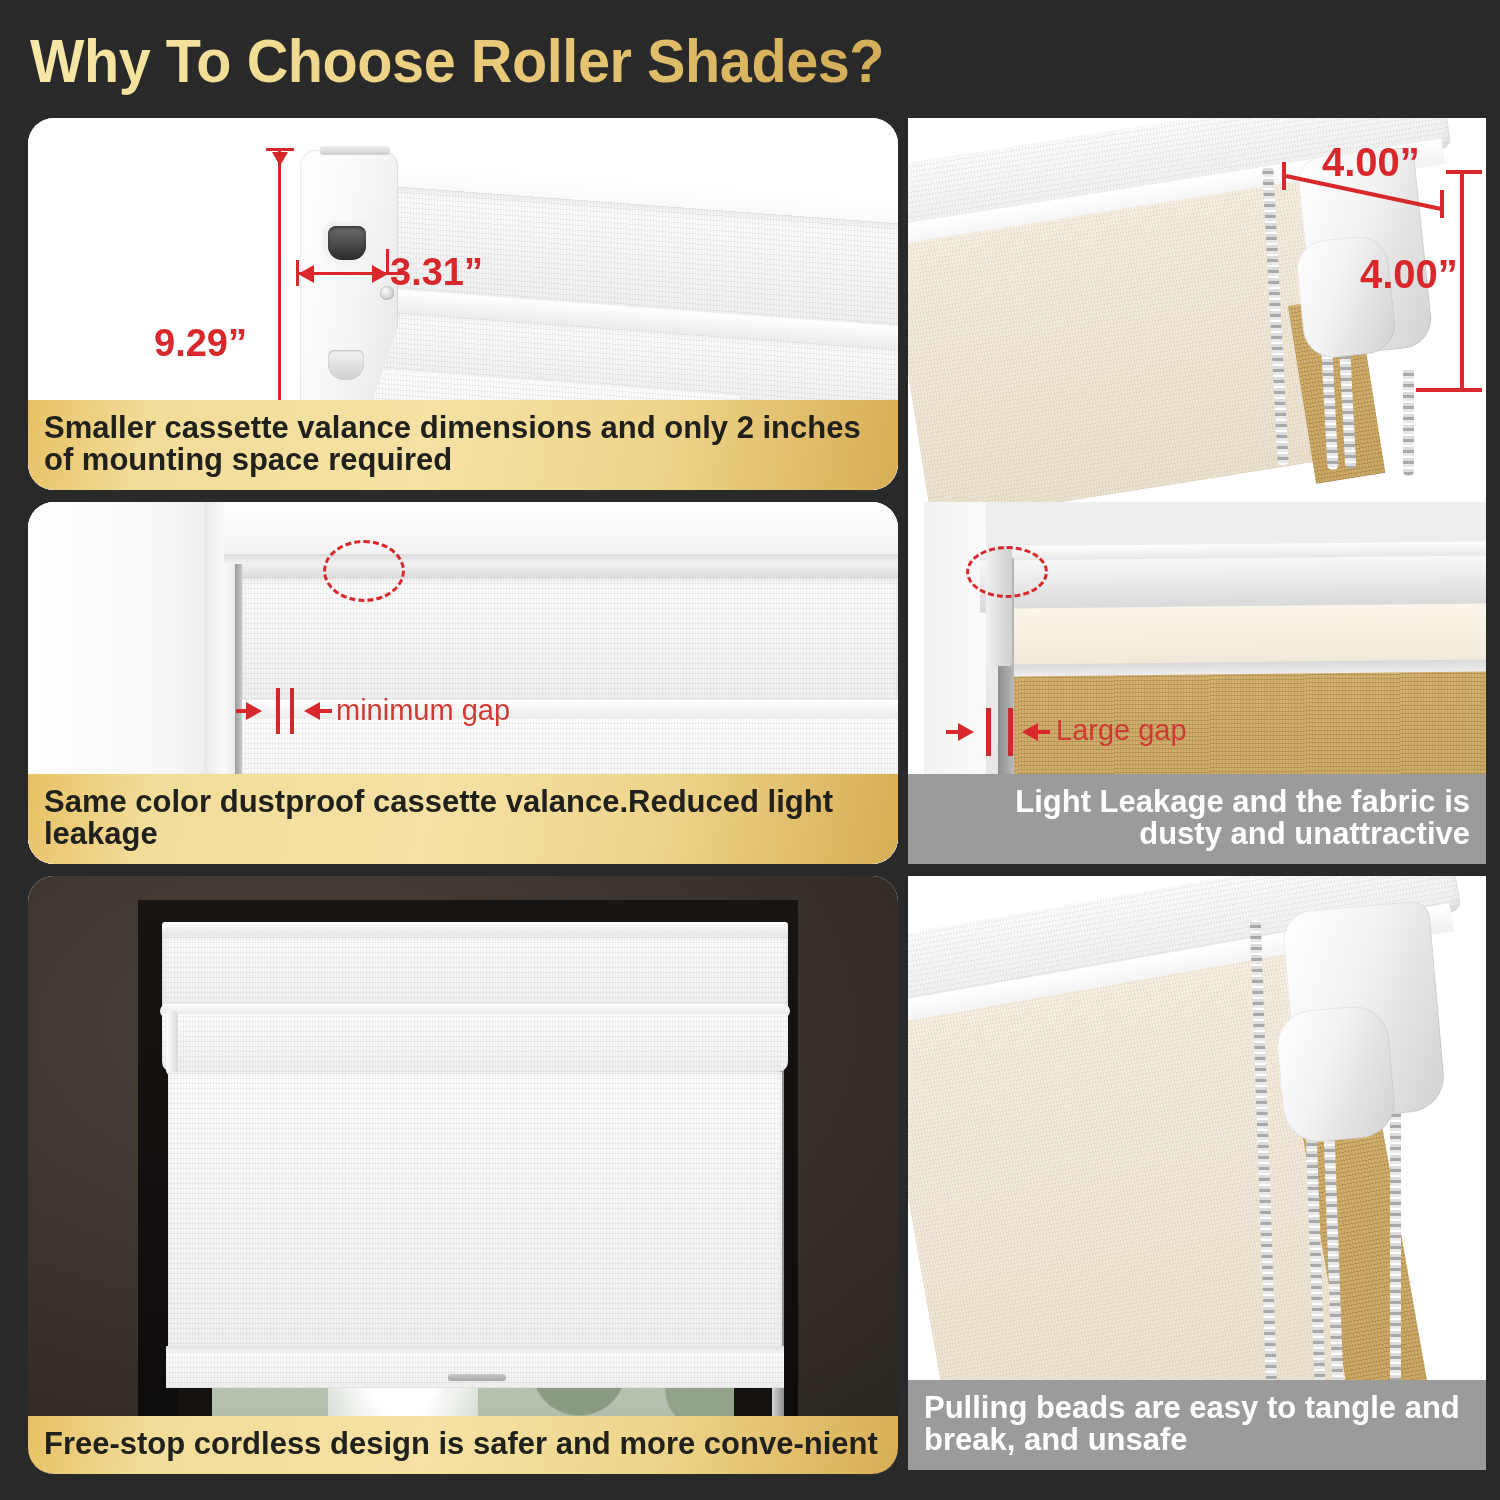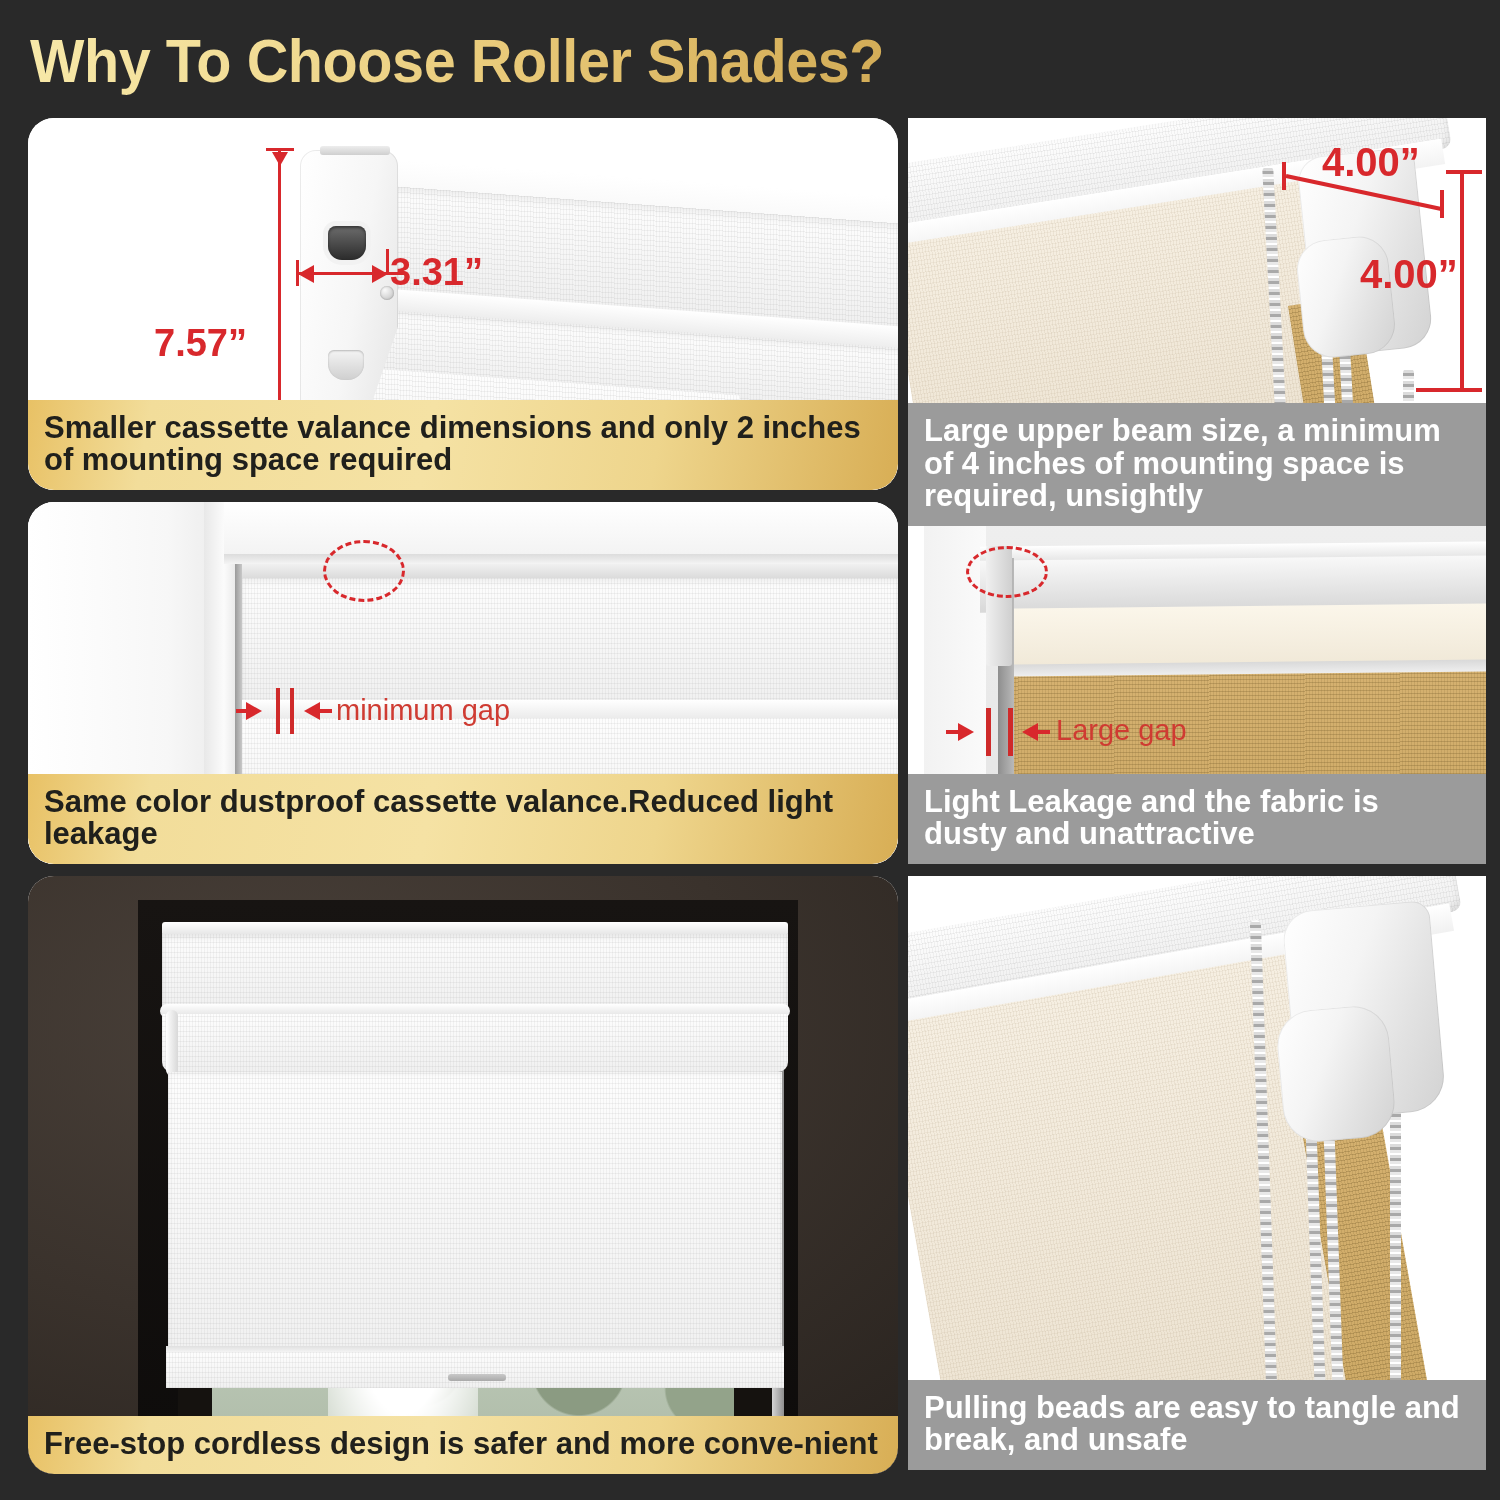--- a/index.html
+++ b/index.html
@@ -162,21 +162,21 @@
                   box-shadow:inset 0 1px 2px rgba(0,0,0,.25);"></div>
 
       <div style="position:absolute; left:292px; top:28px; width:70px; height:9px;
                   background:linear-gradient(180deg,#ededed,#cfcfcf); border-radius:3px;"></div>
 
       <div class="redline" style="left:250px; top:30px; width:3px; height:290px;"></div>
       <div class="redline" style="left:238px; top:30px; width:28px; height:3px;"></div>
       <div class="redline" style="left:238px; top:317px; width:28px; height:3px;"></div>
       <div class="arrowD" style="left:244px; top:34px;"></div>
       <div class="arrowU" style="left:244px; top:303px;"></div>
-      <span class="red" style="left:126px; top:204px; font-size:38px;">7.57”</span>
+      <span class="red" style="left:126px; top:204px; font-size:38px;">9.29”</span>
 
       <div class="redline" style="left:268px; top:154px; width:110px; height:3px;"></div>
       <div class="redline" style="left:268px; top:142px; width:3px; height:26px;"></div>
       <div class="redline" style="left:358px; top:131px; width:3px; height:26px;"></div>
       <div class="arrowL" style="left:270px; top:147px;"></div>
       <div class="arrowR" style="left:344px; top:147px;"></div>
       <span class="red" style="left:362px; top:133px; font-size:38px;">3.31”</span>
     </div>
     <div class="cap gold r-bl r-br" style="bottom:0; font-size:31px;">
       <span>Smaller cassette valance dimensions and only 2 inches of mounting space required</span>
@@ -214,23 +214,20 @@
       <div class="bead" style="left:495px; top:250px; height:108px;"></div>
 
       <div class="redline" style="left:378px; top:56px; width:160px; height:4px; transform:rotate(12deg); transform-origin:left center;"></div>
       <div class="redline" style="left:374px; top:44px; width:4px; height:28px;"></div>
       <div class="redline" style="left:532px; top:72px; width:4px; height:28px;"></div>
       <span class="red" style="left:414px; top:22px; font-size:40px;">4.00”</span>
       <div class="redline" style="left:552px; top:52px; width:4px; height:222px;"></div>
       <div class="redline" style="left:538px; top:52px; width:36px; height:4px;"></div>
       <div class="redline" style="left:508px; top:270px; width:66px; height:4px;"></div>
       <span class="red" style="left:452px; top:134px; font-size:40px;">4.00”</span>
-    </div>
-    <div class="cap gray" style="bottom:0; font-size:31px;">
-      <span>Large upper beam size, a minimum of 4 inches of mounting space is required, unsightly</span>
     </div>
   </div>
 
   <div class="panel rounded" style="left:28px; top:502px; width:870px; height:362px;">
     <div class="pimg" style="background:#fdfdfd;">
 
       <div style="position:absolute; left:0; top:0; width:200px; height:100%;
                   background:linear-gradient(90deg,#ffffff,#f7f7f7 70%,#ebebeb);"></div>
       <div style="position:absolute; left:176px; top:0; width:40px; height:100%;
                   background:linear-gradient(90deg,#e8e8e8,#fbfbfb 50%,#dcdcdc);"></div>
@@ -296,21 +293,21 @@
       <div class="dashcircle" style="left:42px; top:44px; width:82px; height:52px;"></div>
 
       <div class="redthin" style="left:62px; top:206px; width:5px; height:48px;"></div>
       <div class="redthin" style="left:84px; top:206px; width:5px; height:48px;"></div>
       <div class="arrowR" style="left:34px; top:221px;"></div>
       <div class="redline" style="left:22px; top:228px; width:14px; height:4px;"></div>
       <div class="arrowL" style="left:98px; top:221px;"></div>
       <div class="redline" style="left:114px; top:228px; width:12px; height:4px;"></div>
       <span class="gaplbl" style="left:132px; top:212px;">Large gap</span>
     </div>
-    <div class="cap gray" style="bottom:0; font-size:31px;">
+    <div class="cap gray" style="bottom:0; font-size:31px;text-align:right;">
       <span>Light Leakage and the fabric is dusty and unattractive</span>
     </div>
   </div>
 
   <div class="panel rounded" style="left:28px; top:876px; width:870px; height:598px;">
     <div class="pimg" style="background:radial-gradient(120% 110% at 30% 25%, #4a413a 0%, #3a322c 45%, #241f1b 100%);">
 
       <div style="position:absolute; left:110px; top:24px; width:660px; height:560px;
                   background:linear-gradient(180deg,#171412,#0e0c0b);"></div>
 

